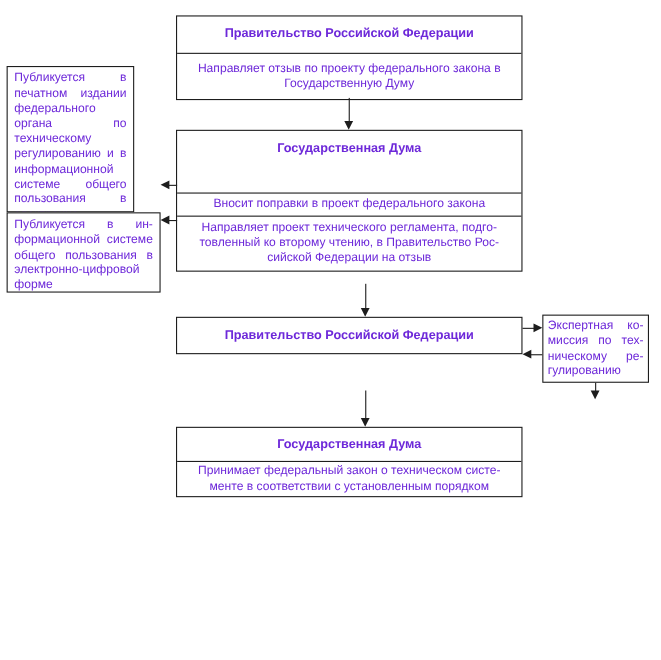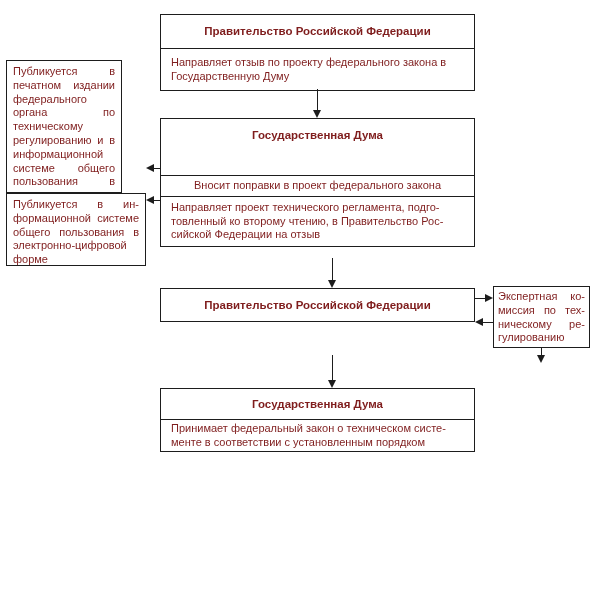--- a/index.html
+++ b/index.html
@@ -1,32 +1,32 @@
 <!DOCTYPE html>
 <html><head>
 <meta charset="utf-8">
 <title>Diagram</title>
 <style>
   html,body{margin:0;padding:0;background:#f5f5f5;}
   .canvas{
     position:relative;width:601px;height:600px;background:#ffffff;
-    font-family:"Liberation Sans","DejaVu Sans",sans-serif;color:#7f1d1d;
+    font-family:"Liberation Sans","DejaVu Sans",sans-serif;color:#6d28d9;
     overflow:hidden;
   }
   .canvas *{box-sizing:border-box;}
   .block{
     position:absolute;border:1px solid #1d1d1d;background:#ffffff;
   }
   .hdr{
     display:flex;align-items:center;justify-content:center;text-align:center;
     font-weight:bold;font-size:11.5px;line-height:13px;padding:2px 10px;
   }
   .brow{
     border-top:1px solid #1d1d1d;
-    display:flex;align-items:center;justify-content:center;
+    display:flex;align-items:center;justify-content:center;text-align:center;
     font-size:11px;line-height:13.5px;padding:1px 10px;
     hyphens:manual;-webkit-hyphens:manual;
   }
   .note{
     position:absolute;border:1px solid #1d1d1d;background:#ffffff;
     font-size:11px;line-height:13.8px;text-align:justify;
     padding:4px 6px;overflow:hidden;
     hyphens:manual;-webkit-hyphens:manual;
   }
   .vl{position:absolute;width:1px;background:#1d1d1d;}

